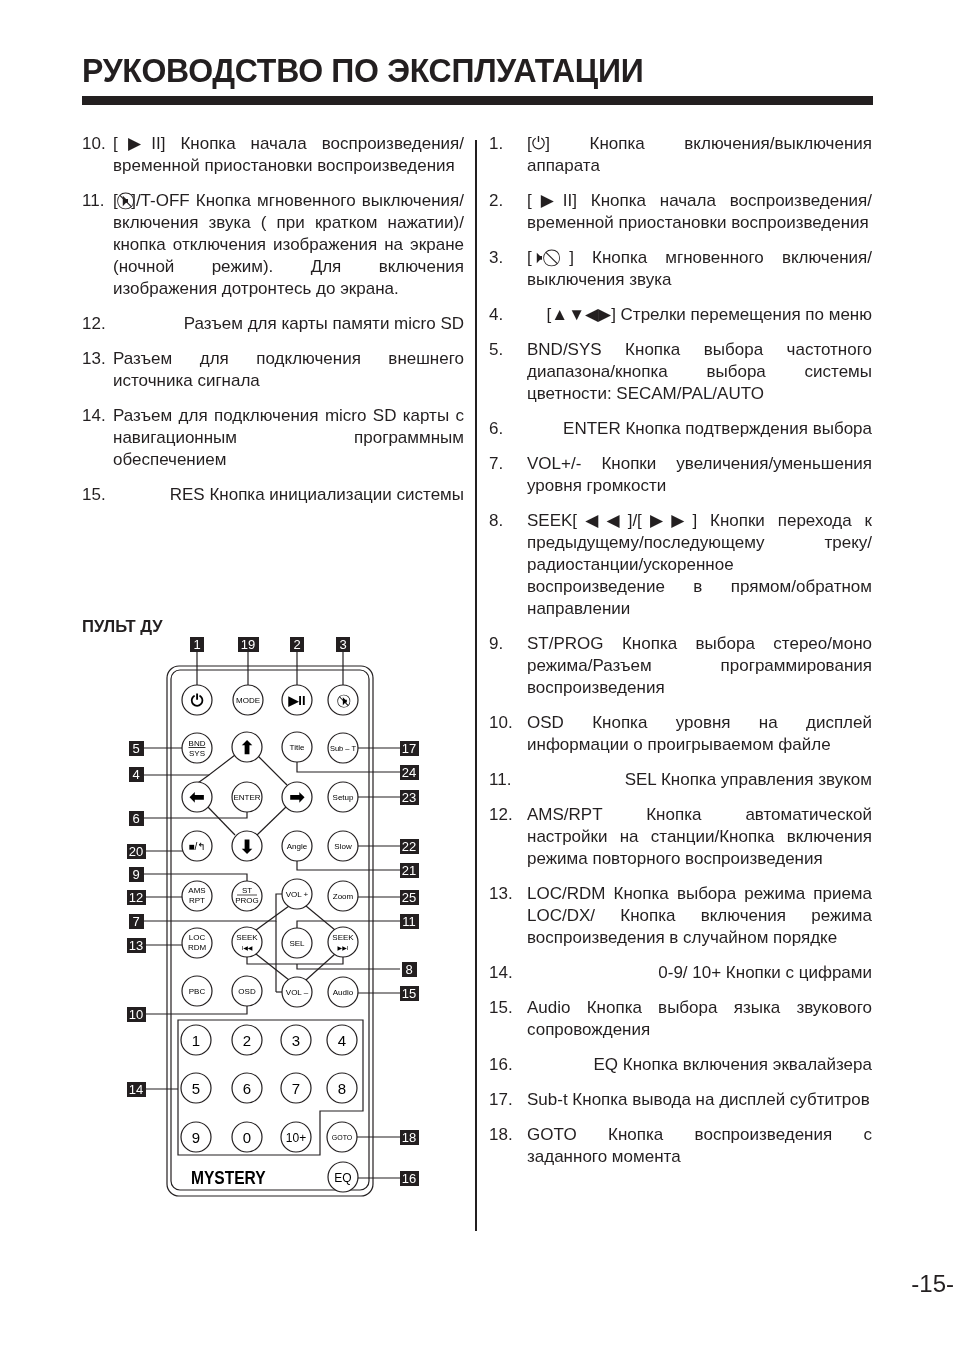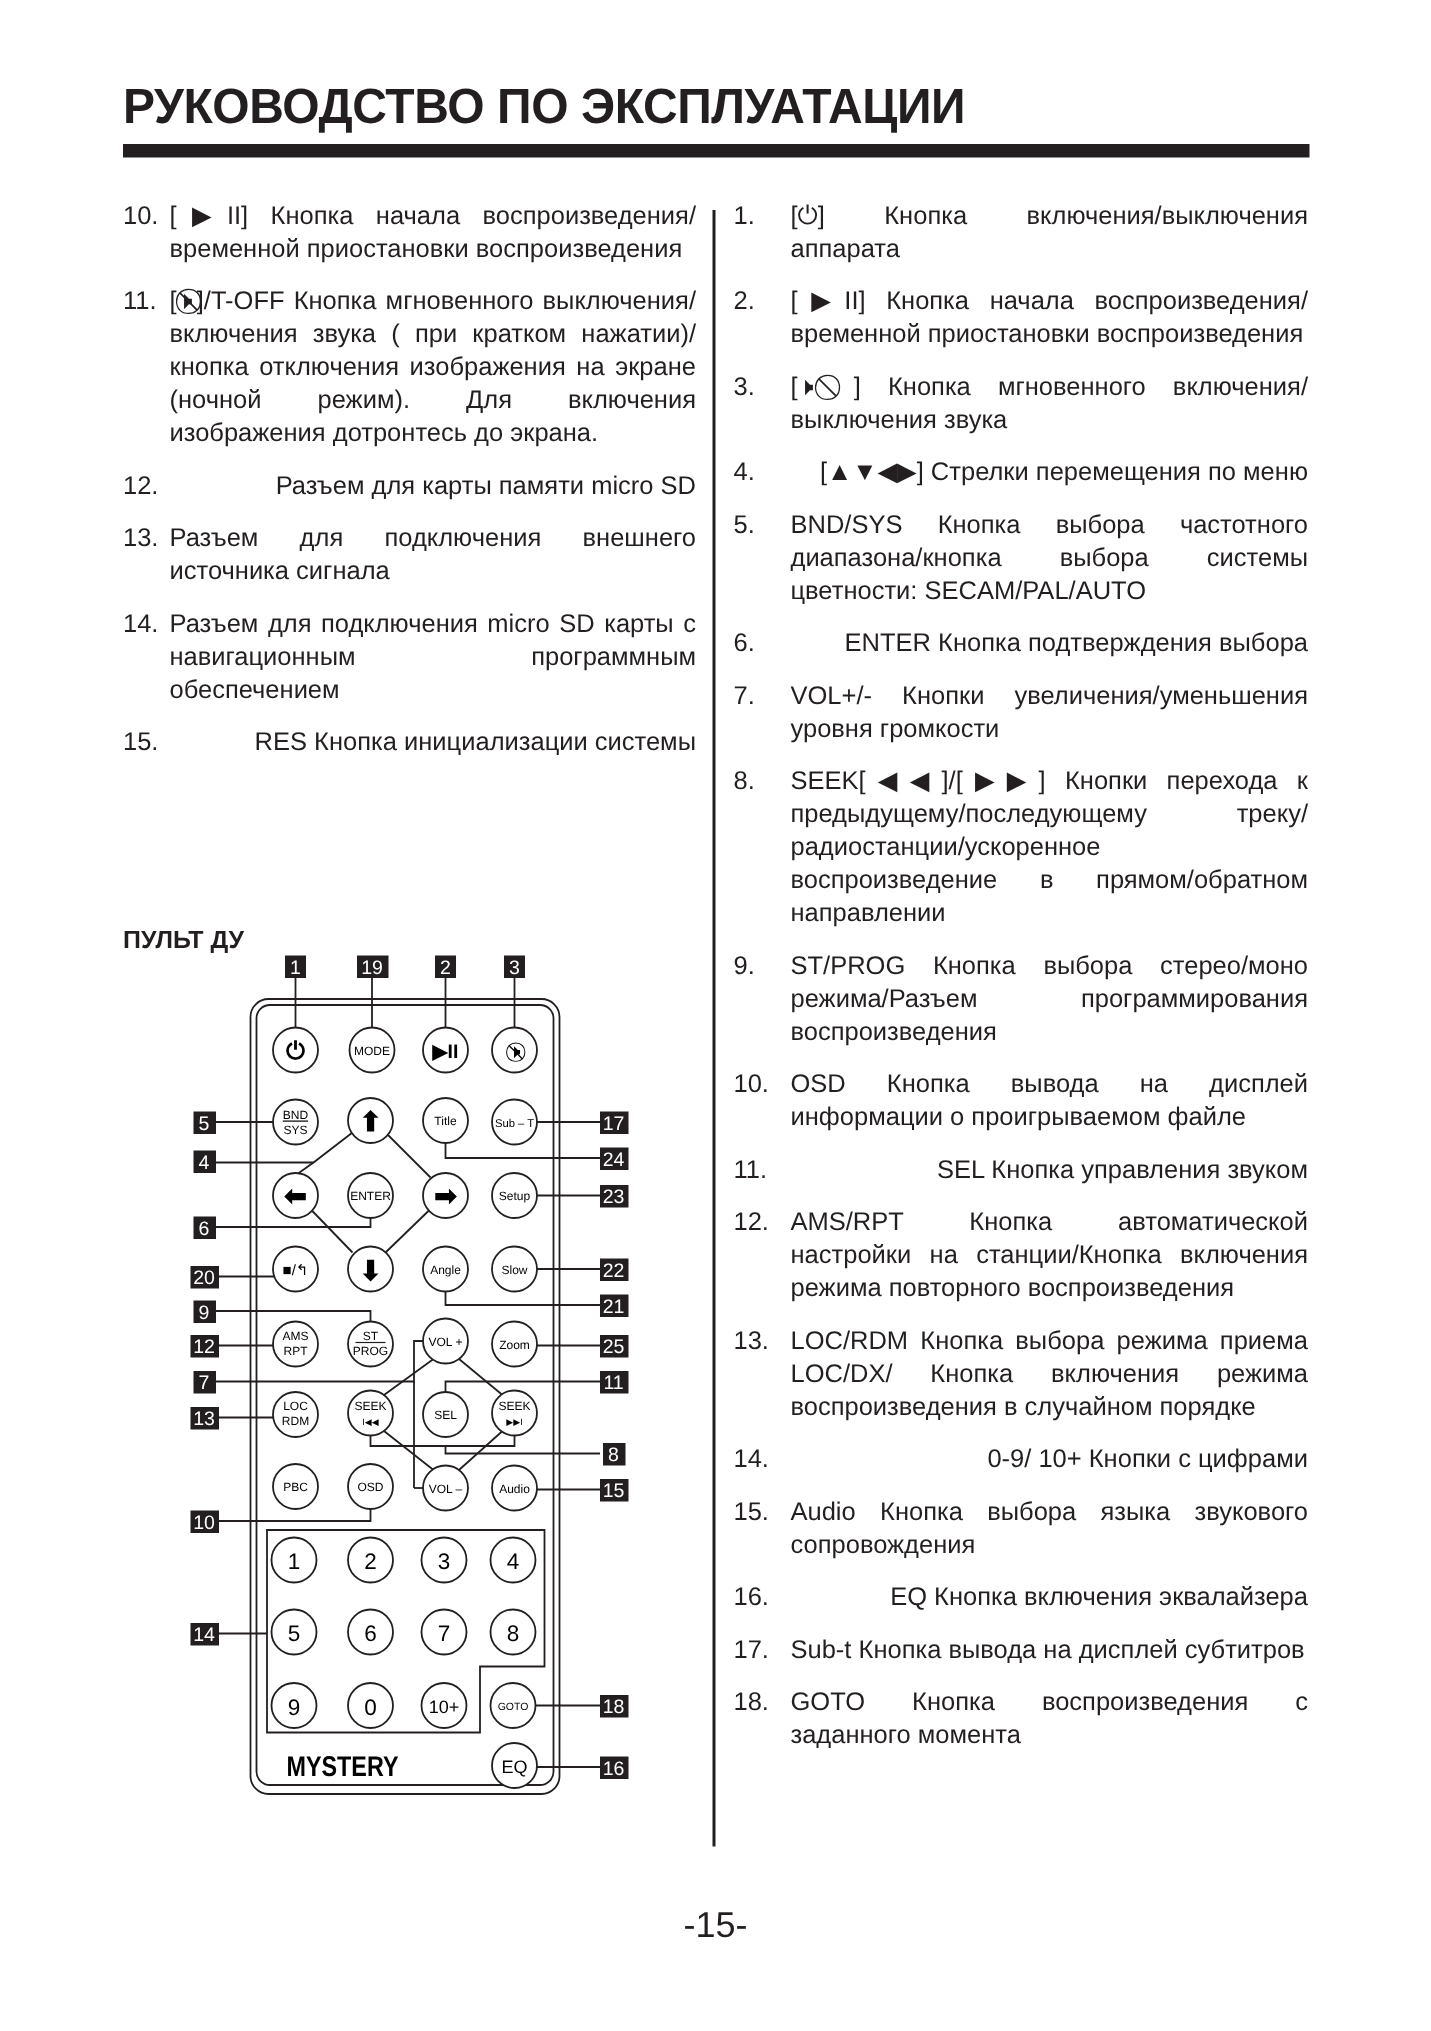--- a/index.html
+++ b/index.html
@@ -15,21 +15,21 @@
   .col-right { left:489px; top:133px; width:383px; }
 
   .item { position:relative; margin-bottom:13px; }
   .left .item { padding-left:31px; }
   .col-right .item { padding-left:38px; }
   .item .num { position:absolute; left:0; top:0; }
   .item .txt { display:block; text-align:justify; }
   .item.short .txt { text-align:right; }
 
   .section { position:absolute; left:82px; top:601px; font-size:16.6px; font-weight:bold;margin-top:16px; }
-  .page-num { position:absolute; left:0; width:954px; top:1270px; text-align:center; font-size:24px; }
+  .page-num { position:absolute; left:0; width:954px; top:1270px; text-align:right; font-size:24px; }
 
   
   .remote { position:absolute; left:0; top:0; width:954px; height:1354px; pointer-events:none; }
   .remote svg { position:absolute; left:0; top:0; }
   .btn { pointer-events:auto; cursor:pointer; }
   .callout { pointer-events:none; }
 </style>
 </head>
 <body>
 
@@ -98,21 +98,21 @@
   <div class="item">
       <span class="num">8.</span>
       <span class="txt">SEEK[◀◀]/[▶▶] Кнопки перехода к предыдущему/последующему треку/ радиостанции/ускоренное воспроизведение в прямом/обратном направлении</span>
     </div>
   <div class="item">
       <span class="num">9.</span>
       <span class="txt">ST/PROG Кнопка выбора стерео/моно режима/Разъем программирования воспроизведения</span>
     </div>
   <div class="item">
       <span class="num">10.</span>
-      <span class="txt">OSD Кнопка вывода на дисплей информации о проигрываемом файле</span>
+      <span class="txt">OSD Кнопка уровня на дисплей информации о проигрываемом файле</span>
     </div>
   <div class="item short">
       <span class="num">11.</span>
       <span class="txt">SEL Кнопка управления звуком</span>
     </div>
   <div class="item">
       <span class="num">12.</span>
       <span class="txt">AMS/RPT Кнопка автоматической настройки на станции/Кнопка включения режима повторного воспроизведения</span>
     </div>
   <div class="item">

